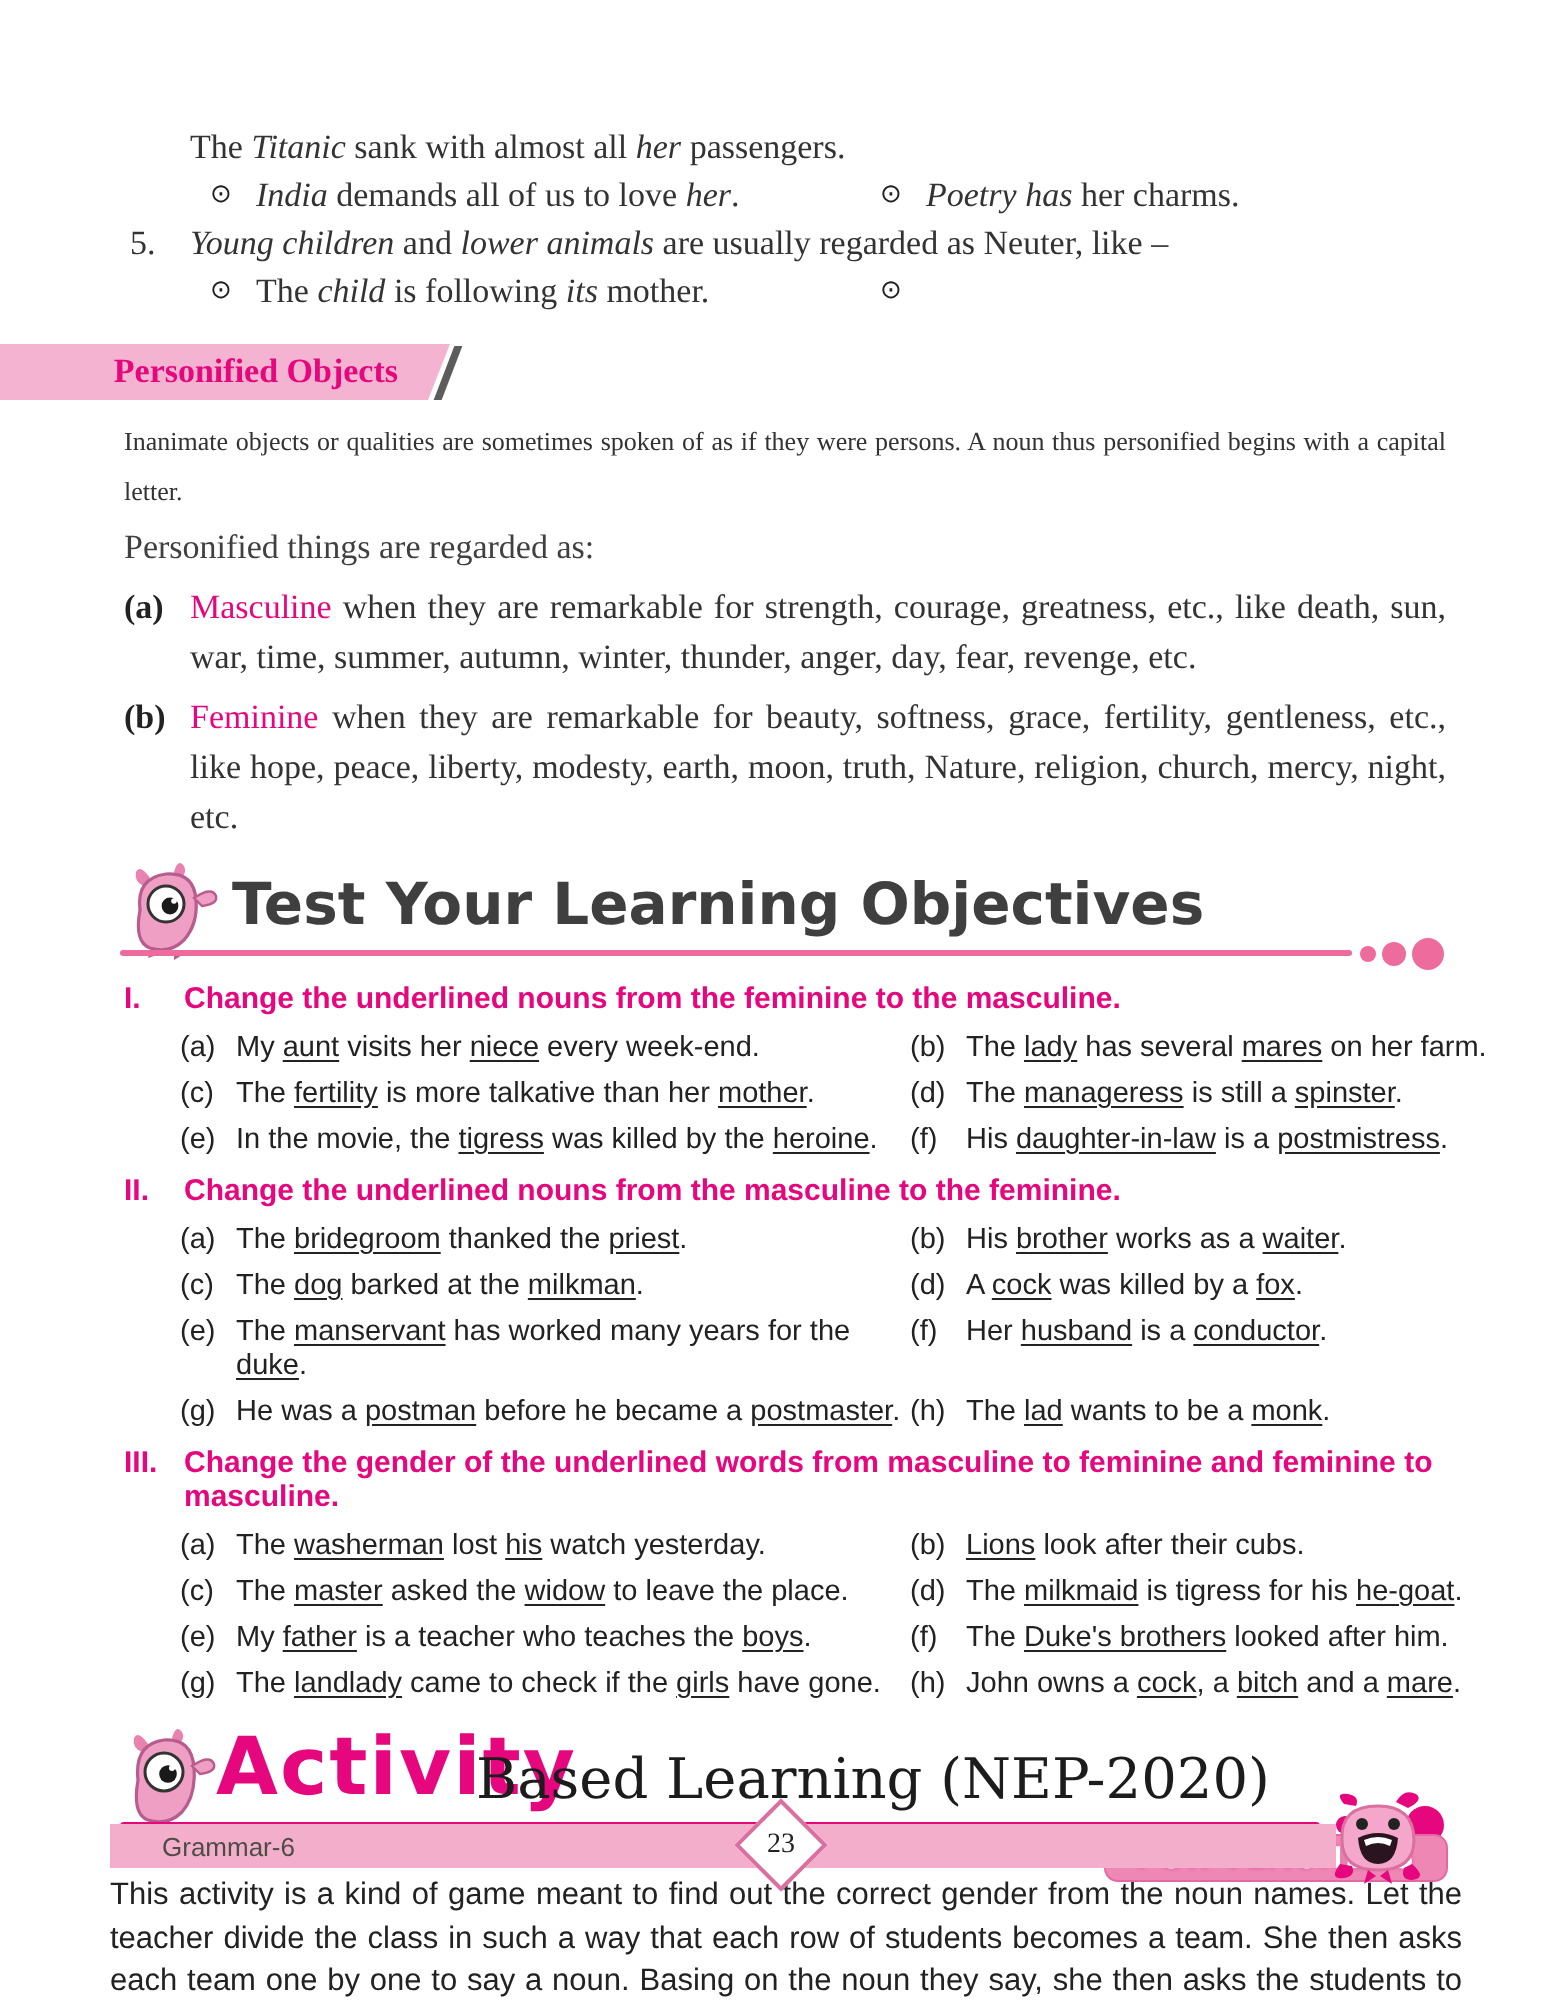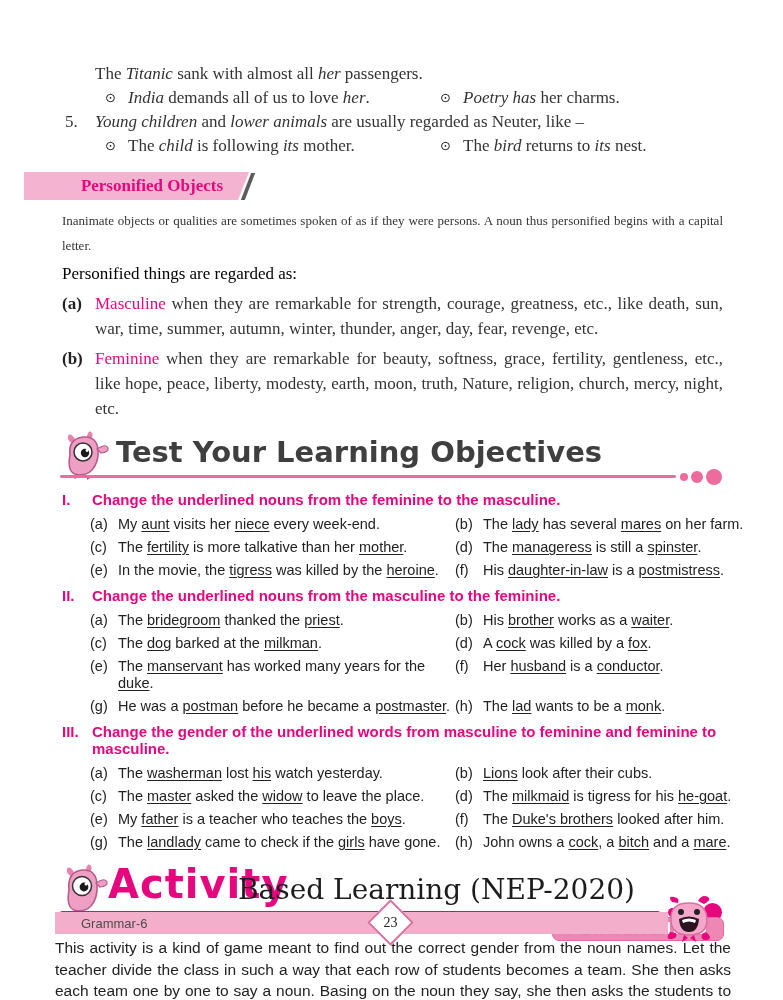--- a/index.html
+++ b/index.html
@@ -13,31 +13,31 @@
   .intro { margin:62px 55px 0 95px; font-size:17px; line-height:24px; color:#333; }
   .intro-row { display:grid; grid-template-columns:335px 1fr; }
   .bullet-item { display:flex; padding-left:10px; }
   .bullet-glyph { width:23px; flex:0 0 23px; font-family:"DejaVu Sans",sans-serif; font-size:13px; color:#222; }
   .numbered { display:flex; margin-left:-30px; }
   .num-label { width:30px; flex:0 0 30px; }
   .seg-i { font-style:italic; }
   .seg-u { text-decoration:underline; text-underline-offset:2px; }
   .seg-m { color:#e6067e; font-weight:normal; }
   
-  .banner-wrap { position:relative; margin-top:14px; height:28px;margin-left:24px; }
+  .banner-wrap { position:relative; margin-top:14px; height:28px; }
   .banner {
     position:absolute; left:0; top:0; width:225px; height:28px;
     background:#f4b3d0; display:flex; align-items:center; justify-content:flex-end;
     padding-right:26px; clip-path:polygon(0 0,100% 0,calc(100% - 11px) 100%,0 100%);
   }
   .banner-title { font-size:17px; font-weight:bold; color:#e6067e; font-family:"Liberation Serif",serif; }
   .banner-slash { position:absolute; left:222px; top:1px; width:4px; height:27px; background:#5c5c5c; transform:skewX(-21deg); }
   
   .para { margin:8px 60px 0 62px; font-size:13px; line-height:25px; text-align:justify; color:#333; }
-  .para-line { margin:3px 60px 0 62px; font-size:17px; line-height:25px; color:#000000; }
+  .para-line { margin:3px 60px 0 62px; font-size:17px; line-height:25px; color:#404040; }
   .gender-item { display:flex; margin:5px 60px 0 62px; font-size:17px; line-height:25px; color:#333; }
   .gender-label { width:33px; flex:0 0 33px; font-weight:bold; color:#222; }
   .gender-text { text-align:justify; }
   
   .tylo-header { position:relative; height:50px; margin-top:12px; }
   .tylo-header .monster { position:absolute; left:62px; top:-2px; }
   .tylo-title {
     position:absolute; left:116px; top:2px;
     font-family:"DejaVu Sans",sans-serif; font-weight:bold; font-size:29px;
     letter-spacing:0px; color:#3f3f3f;
@@ -114,21 +114,20 @@
       <span class="num-label">5.</span>
       <span><span class="seg-i">Young children</span><span> and </span><span class="seg-i">lower animals</span><span> are usually regarded as Neuter, like –</span></span>
     </div>
     <div class="intro-row">
       <div class="bullet-item">
         <span class="bullet-glyph">⊙</span>
         <span><span>The </span><span class="seg-i">child</span><span> is following </span><span class="seg-i">its</span><span> mother.</span></span>
       </div>
       <div class="bullet-item">
         <span class="bullet-glyph">⊙</span>
-        <span><span>The </span><span class="seg-i">bird</span><span> returns to </span><span class="seg-i">its</span><span> nest.</span></span>
       </div>
     </div>
   </div>
 
   <div class="banner-wrap">
     <div class="banner">
       <span class="banner-title">Personified Objects</span>
     </div>
     <div class="banner-slash"></div>
   </div>

